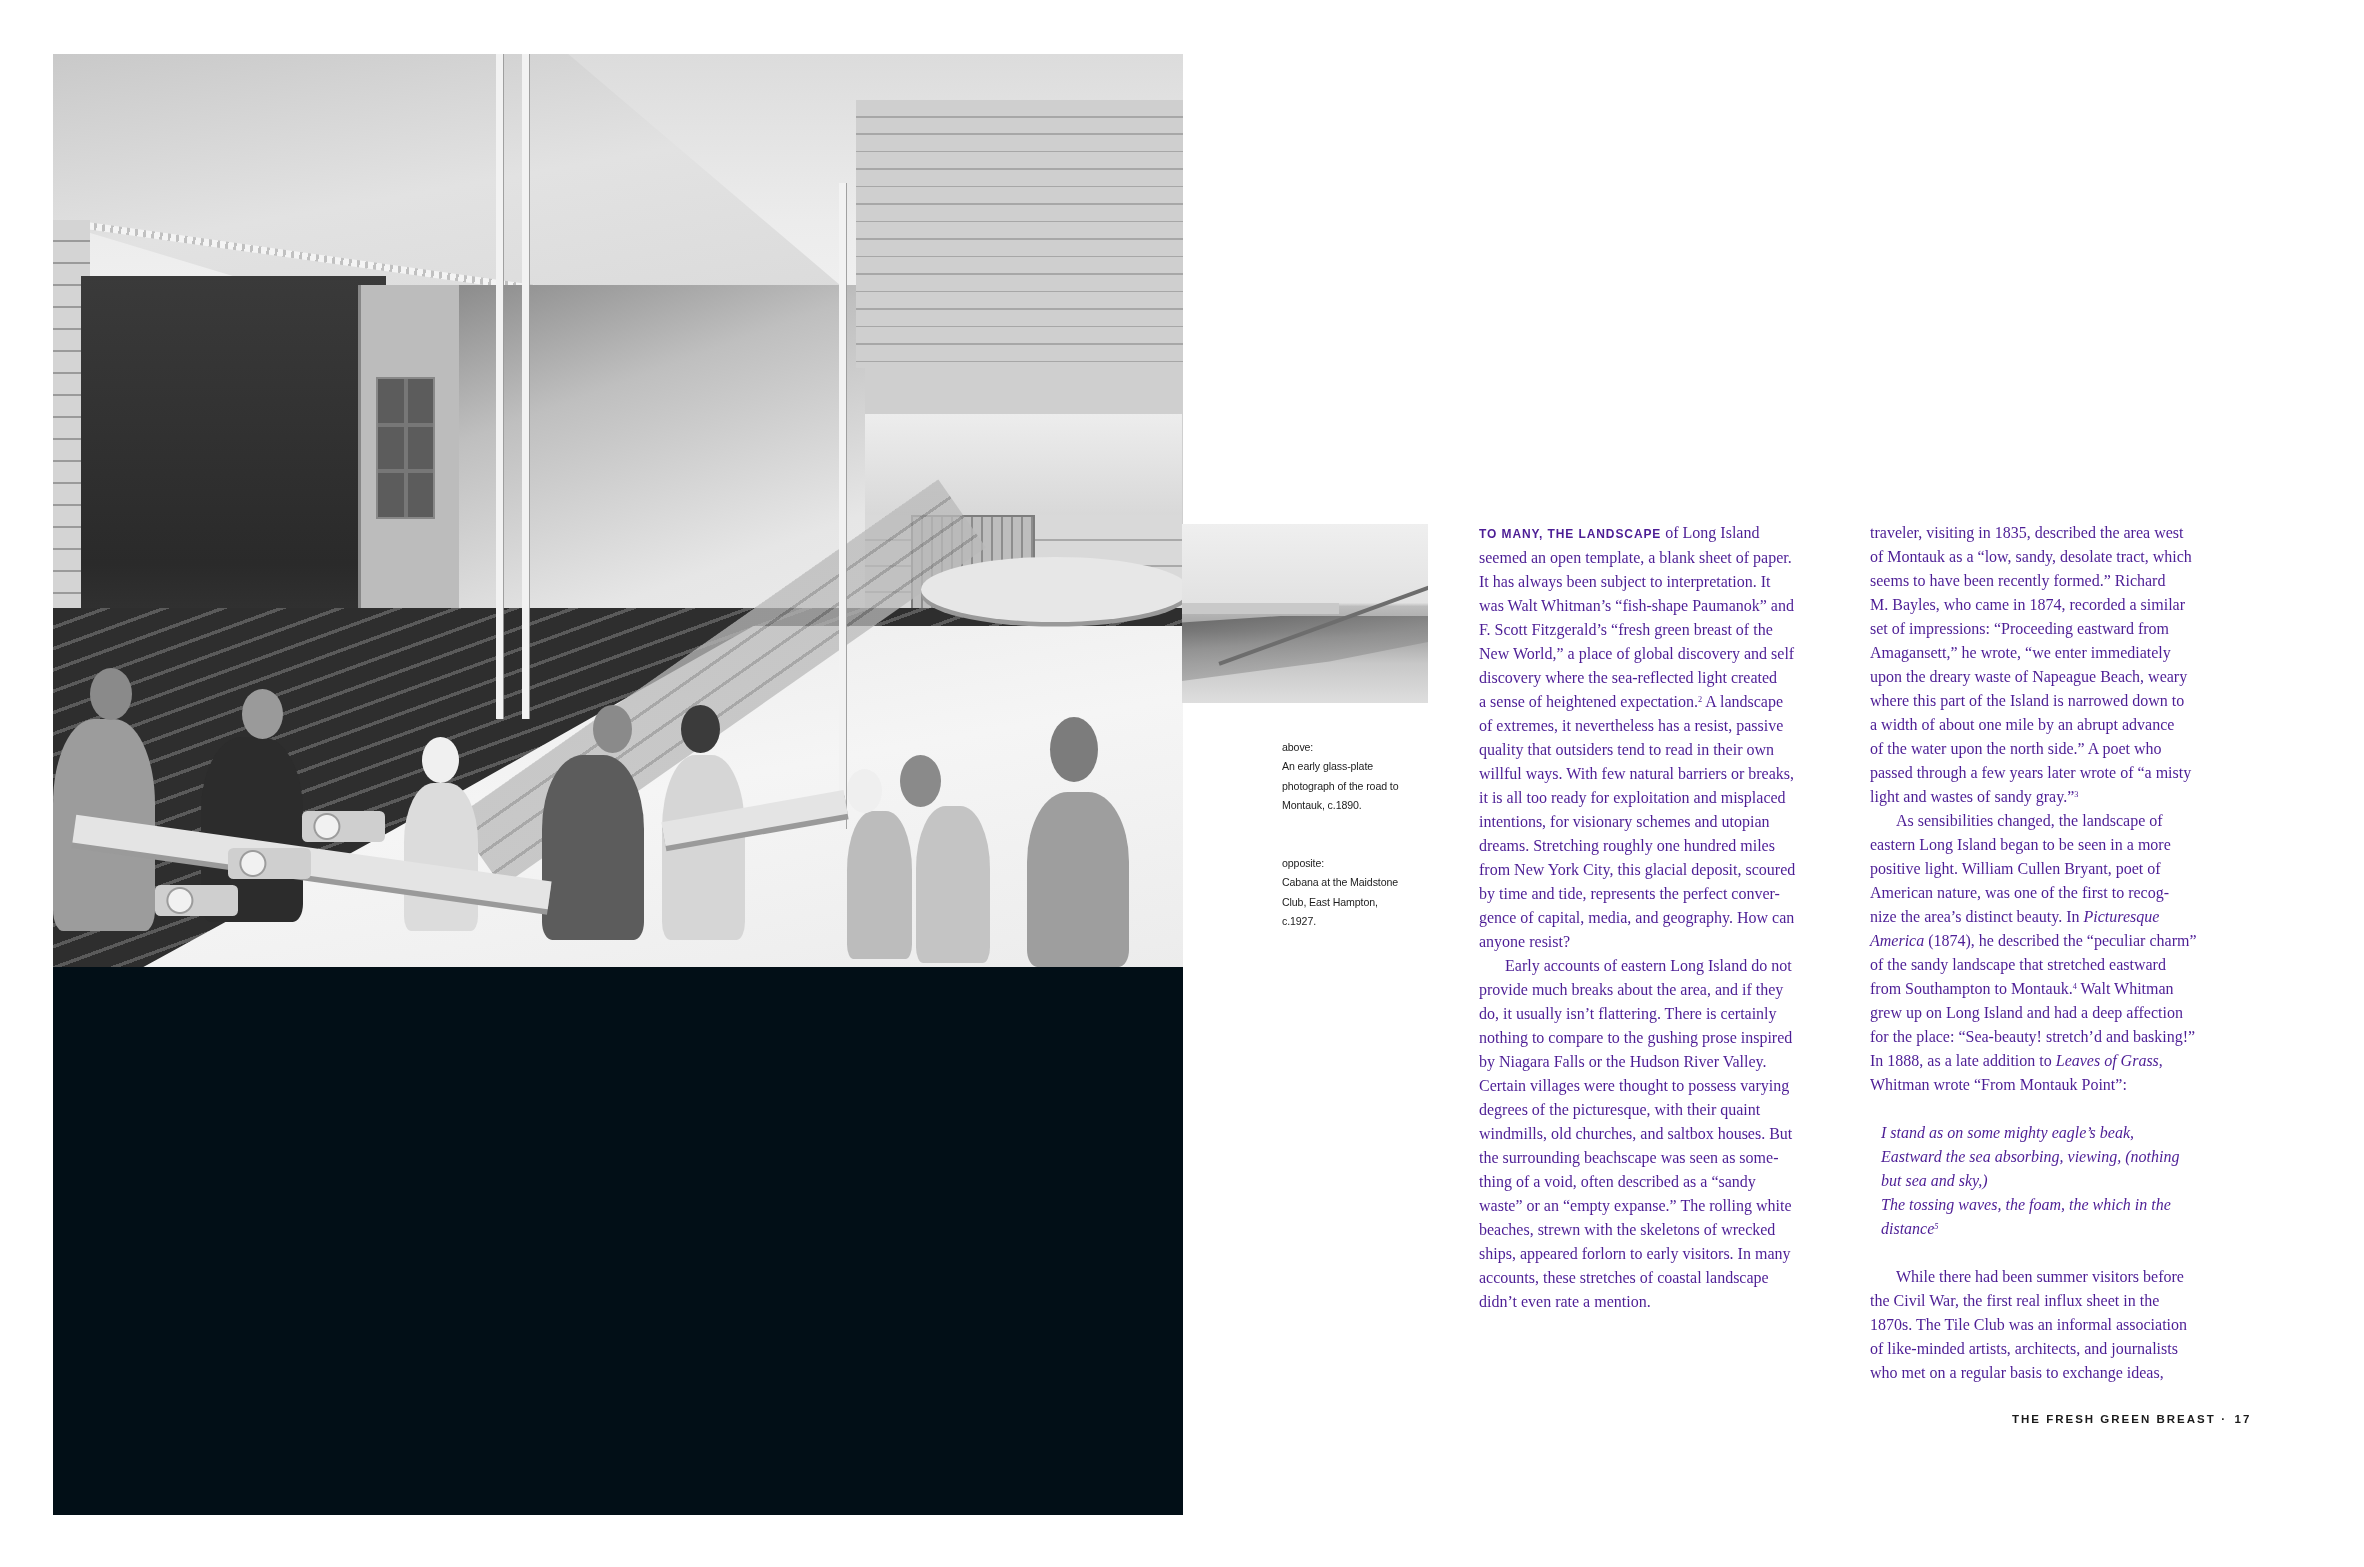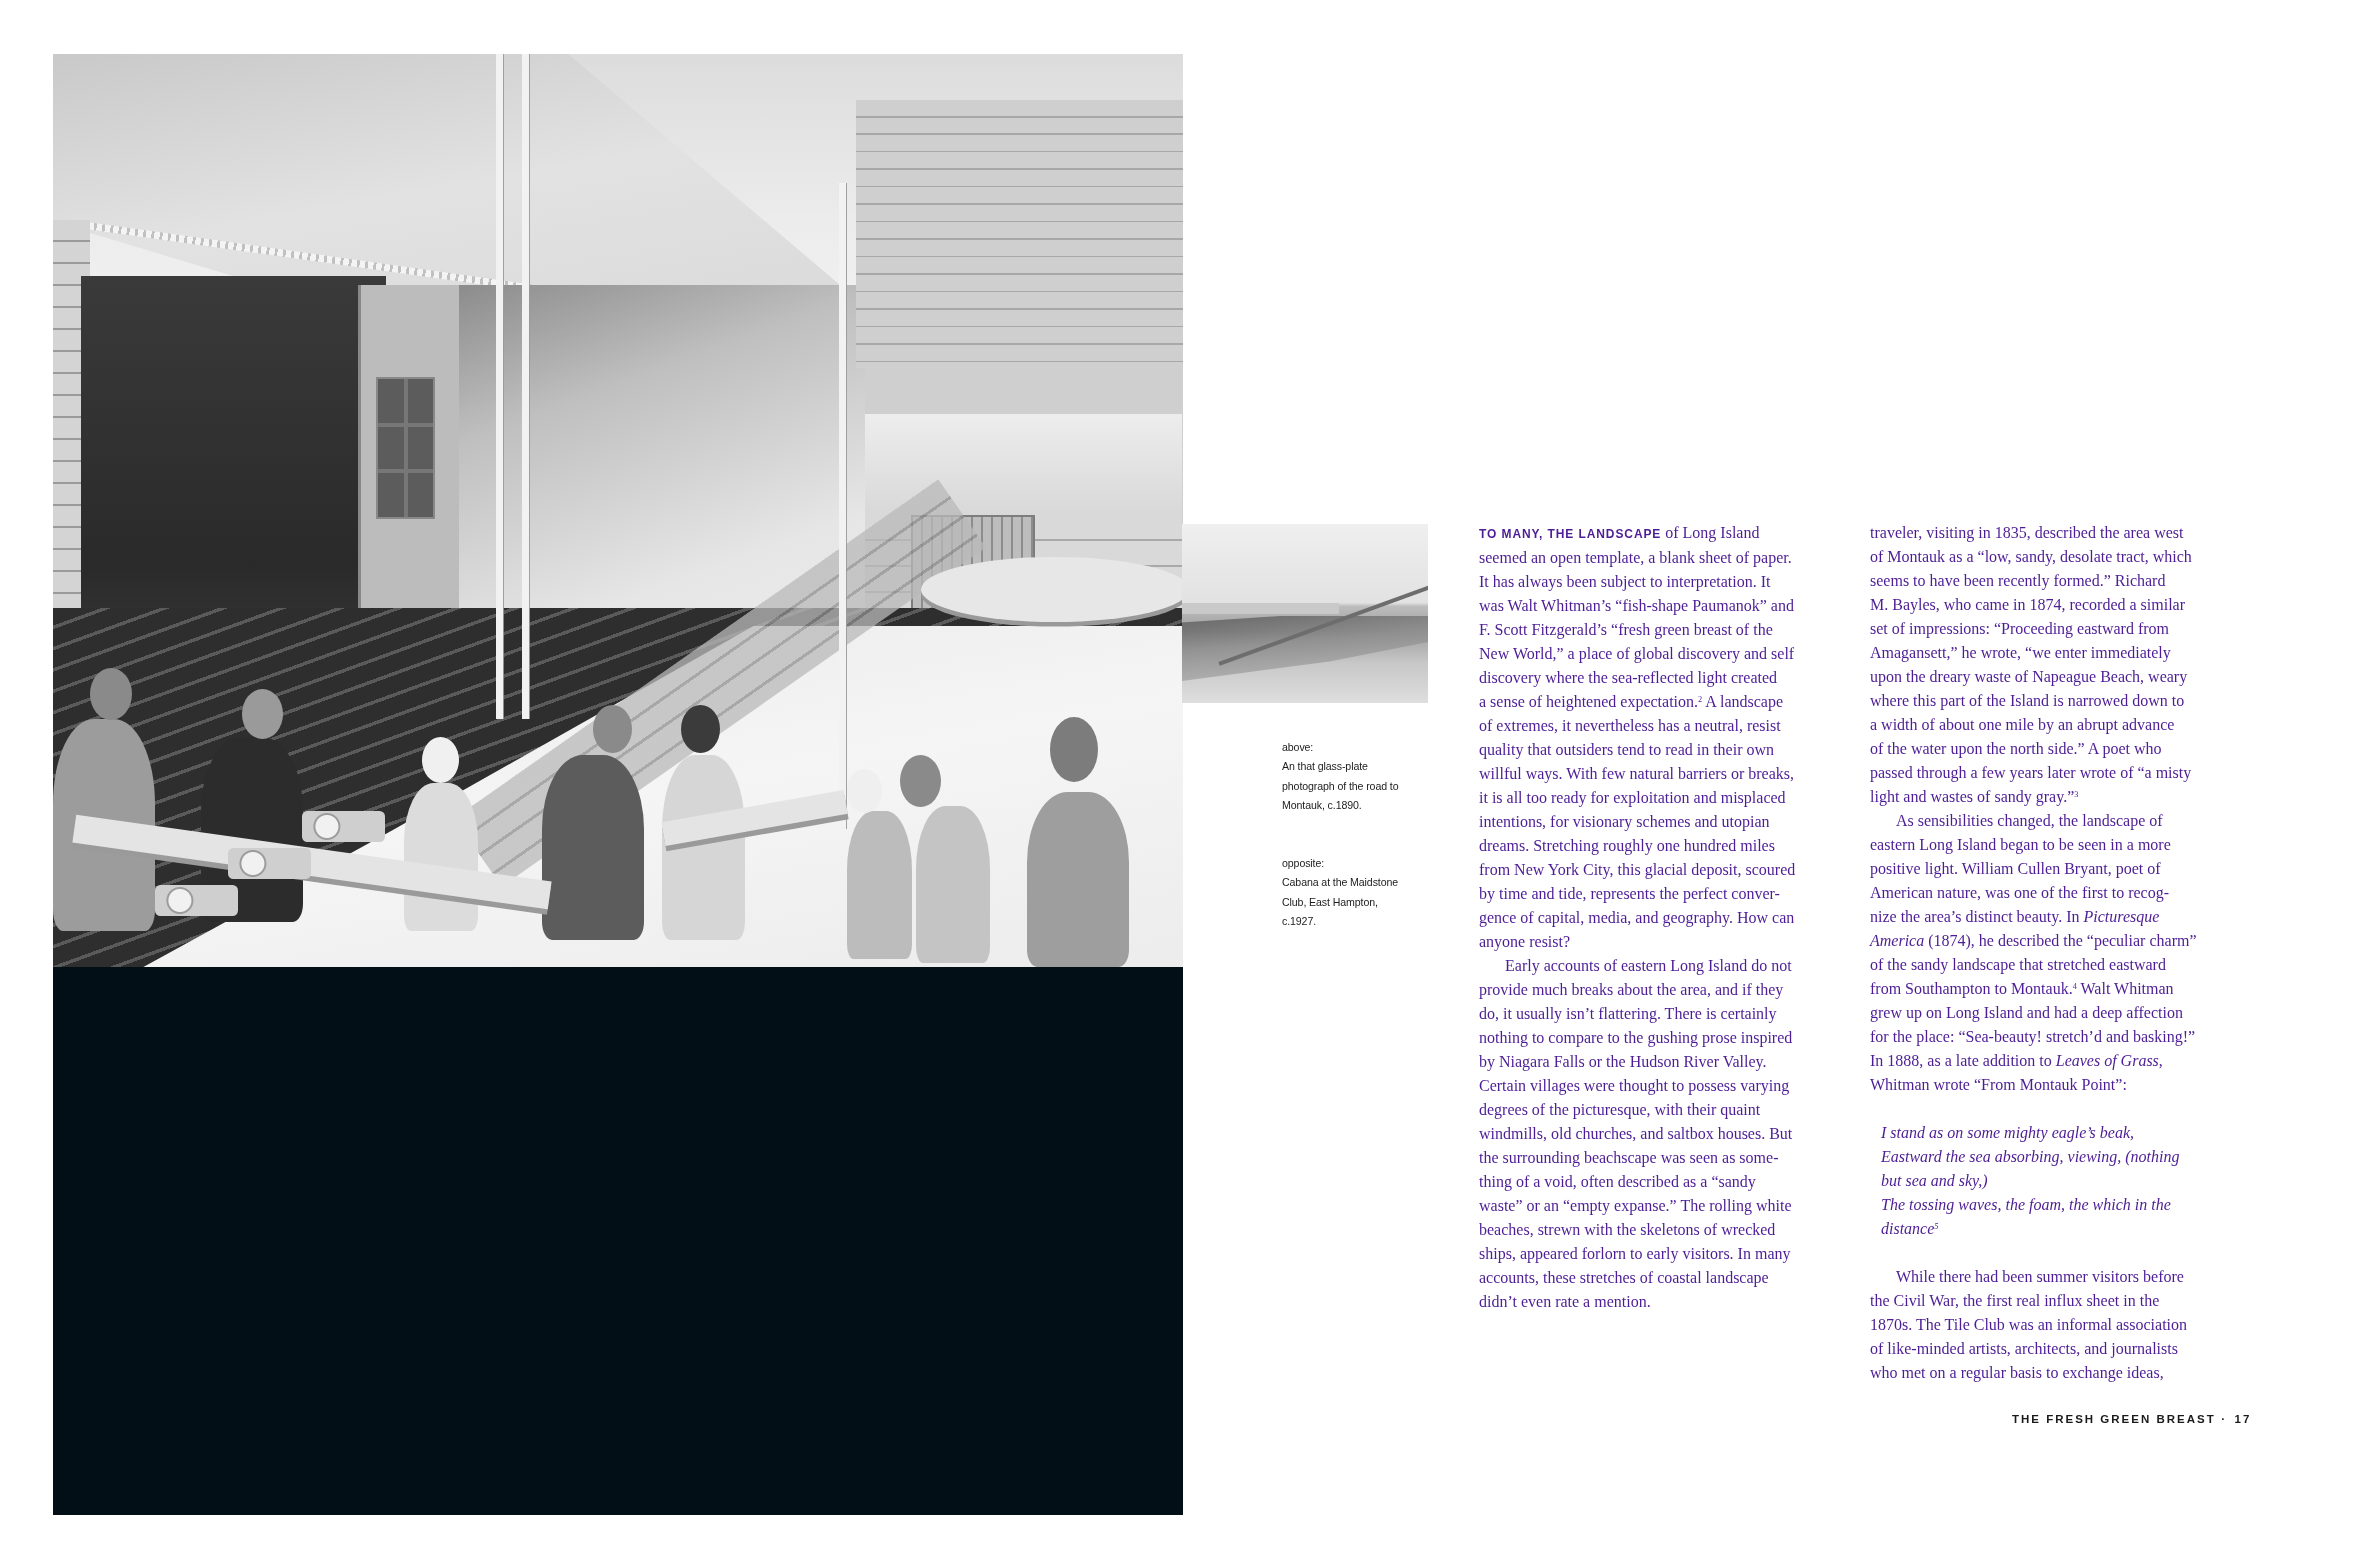--- a/index.html
+++ b/index.html
@@ -149,42 +149,42 @@
   <div class="dark-panel"></div>
 
   <div class="small-photo">
     <div class="sp-sea"></div>
     <div class="sp-bluff"></div>
     <div class="sp-road"></div>
   </div>
 
   <div class="caption caption-above">
     <span class="label">above:</span>
-    <span class="label">An that glass-plate</span>
+    <span class="label">An early glass-plate</span>
     <span class="label">photograph of the road to</span>
     <span class="label">Montauk, c.1890.</span>
   </div>
   <div class="caption caption-opposite">
     <span class="label">opposite:</span>
     <span class="label">Cabana at the Maidstone</span>
     <span class="label">Club, East Hampton,</span>
     <span class="label">c.1927.</span>
   </div>
 
   <div class="col col-1">
     <p>
       <span class="line"><span class="lead">TO MANY, THE LANDSCAPE</span><span> of Long Island</span></span>
       <span class="line">seemed an open template, a blank sheet of paper.</span>
       <span class="line">It has always been subject to interpretation. It</span>
       <span class="line">was Walt Whitman’s “fish-shape Paumanok” and</span>
       <span class="line">F. Scott Fitzgerald’s “fresh green breast of the</span>
       <span class="line">New World,” a place of global discovery and self</span>
       <span class="line">discovery where the sea-reflected light created</span>
       <span class="line"><span>a sense of heightened expectation.</span><sup>2</sup><span> A landscape</span></span>
-      <span class="line">of extremes, it nevertheless has a neutral, resist</span>
+      <span class="line">of extremes, it nevertheless has a resist, passive</span>
       <span class="line">quality that outsiders tend to read in their own</span>
       <span class="line">willful ways. With few natural barriers or breaks,</span>
       <span class="line">it is all too ready for exploitation and misplaced</span>
       <span class="line">intentions, for visionary schemes and utopian</span>
       <span class="line">dreams. Stretching roughly one hundred miles</span>
       <span class="line">from New York City, this glacial deposit, scoured</span>
       <span class="line">by time and tide, represents the perfect conver-</span>
       <span class="line">gence of capital, media, and geography. How can</span>
       <span class="line">anyone resist?</span>
     </p>

